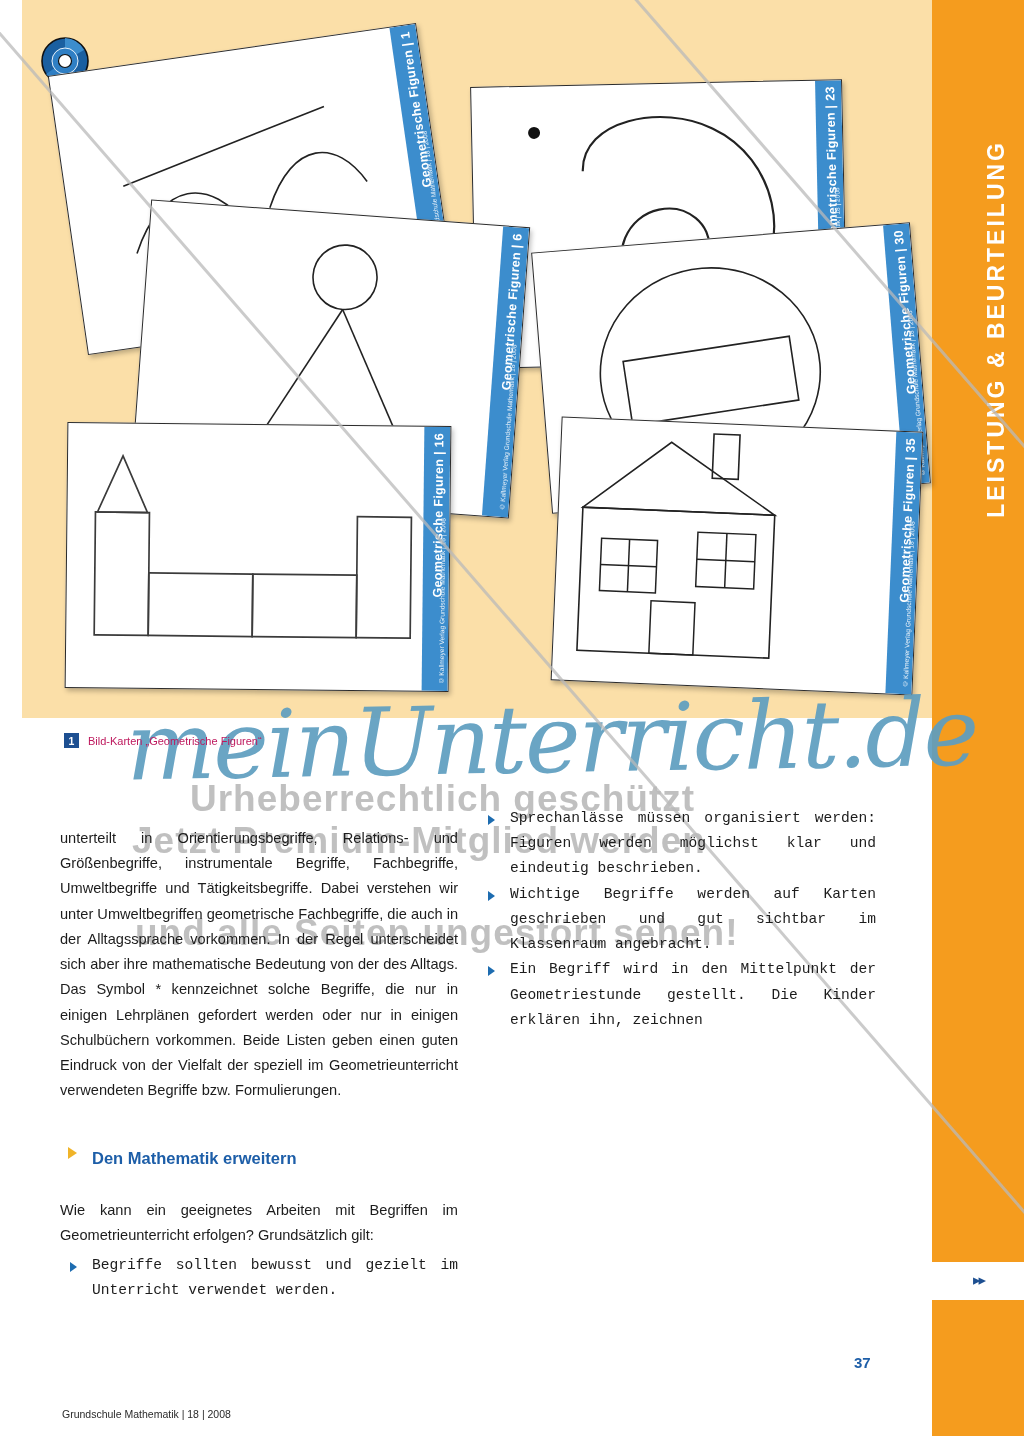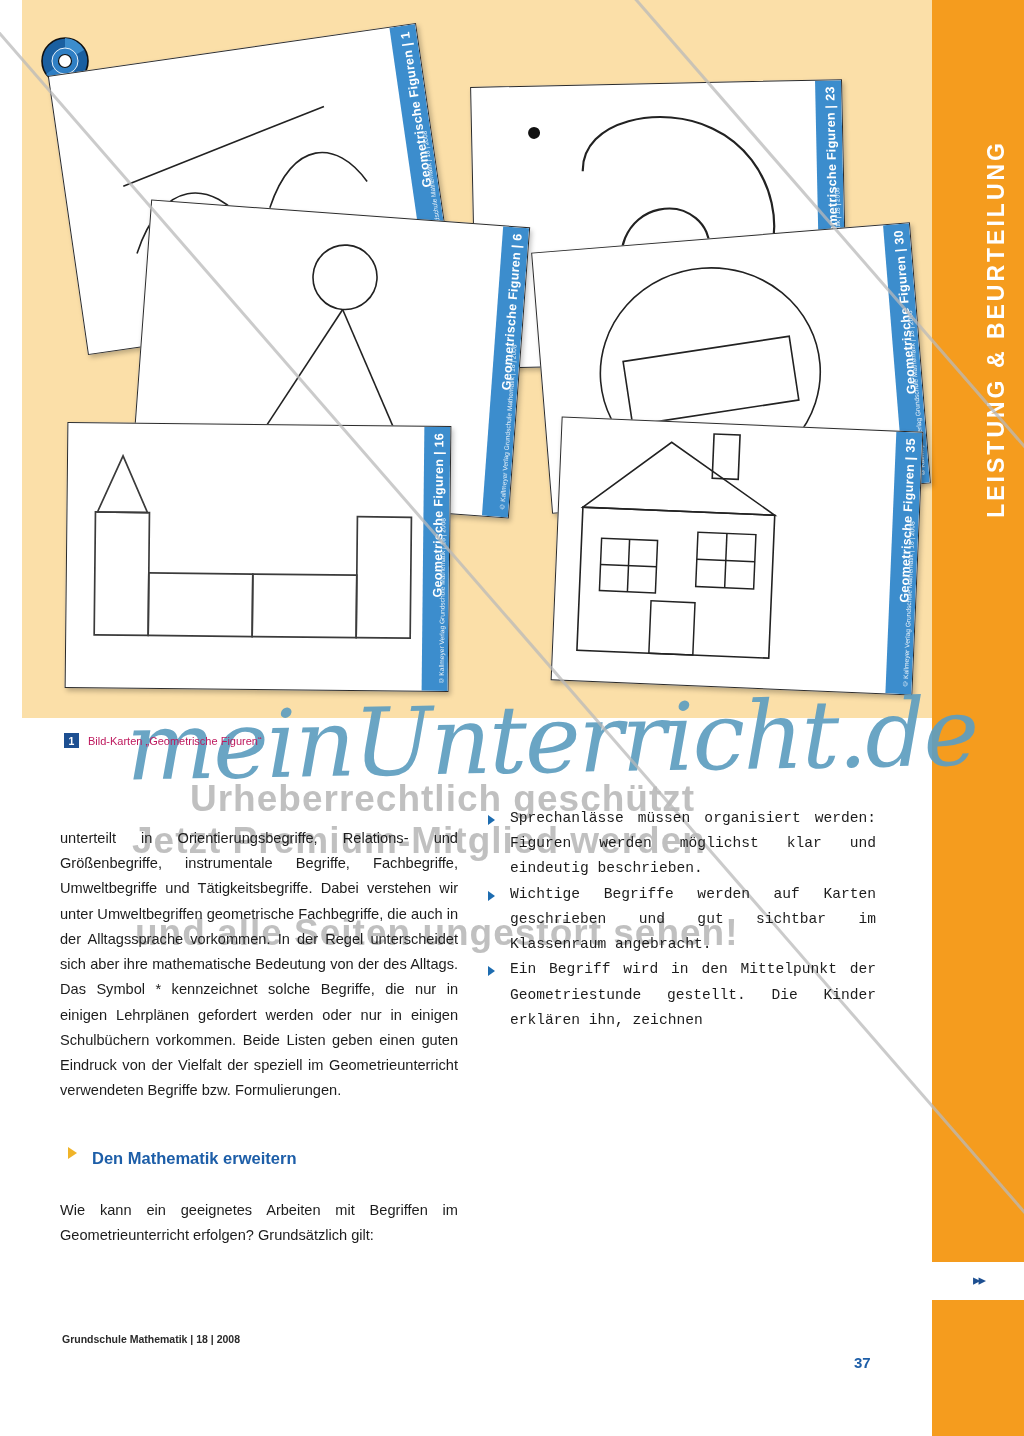--- a/index.html
+++ b/index.html
@@ -121,21 +121,21 @@
     position:relative;padding-left:32px;margin:0 0 0 0;text-align:justify;font-family:Liberation Mono, monospace;
   }
   ul.bullets li::before{
     content:"";position:absolute;left:10px;top:9px;
     width:0;height:0;border-top:5px solid transparent;border-bottom:5px solid transparent;
     border-left:7.5px solid #1d6cb0;
   }
   .gap{height:4px;}
 
   
-  .footer{position:absolute;left:62px;top:1333px;font-size:10.5px;color:#2a2a2a;font-weight:bold;}
+  .footer{position:absolute;left:62px;top:1408px;font-size:10.5px;color:#2a2a2a;}
   .pageno{position:absolute;left:830px;top:1354px;font-size:15px;font-weight:bold;color:#1d5ea8;margin-left:24px;}
 </style>
 </head>
 <body>
 
 <div class="page">
 
   <div class="hero-bg"></div>
 
   <div class="sidebar-top"></div>
@@ -272,20 +272,23 @@
   </div>
 
   <div class="col left">
     <p>unterteilt in Orientierungsbegriffe, Relations- und Größenbegriffe, instrumentale Begriffe, Fachbegriffe, Umweltbegriffe und Tätigkeitsbegriffe. Dabei verstehen wir unter Umweltbegriffen geometrische Fachbegriffe, die auch in der Alltagssprache vorkommen. In der Regel unterscheidet sich aber ihre mathematische Bedeutung von der des Alltags. Das Symbol * kennzeichnet solche Begriffe, die nur in einigen Lehrplänen gefordert werden oder nur in einigen Schulbüchern vorkommen. Beide Listen geben einen guten Eindruck von der Vielfalt der speziell im Geometrieunterricht verwendeten Begriffe bzw. Formulierungen.</p>
     <div class="h2">
       <span class="tri"></span>
       <span>Den Mathematik erweitern</span>
     </div>
     <p>Wie kann ein geeignetes Arbeiten mit Begriffen im Geometrieunterricht erfolgen? Grundsätzlich gilt:</p>
     <div class="gap"></div>
+    <ul class="bullets">
+      <li>Begriffe sollten bewusst und gezielt im Unterricht verwendet werden.</li>
+    </ul>
   </div>
 
   <div class="col right">
     <ul class="bullets">
       <li>Sprechanlässe müssen organisiert werden: Figuren werden möglichst klar und eindeutig beschrieben.</li>
     </ul>
     <ul class="bullets">
       <li>Wichtige Begriffe werden auf Karten geschrieben und gut sichtbar im Klassenraum angebracht.</li>
       <li>Ein Begriff wird in den Mittelpunkt der Geometriestunde gestellt. Die Kinder erklären ihn, zeichnen</li>
     </ul>

